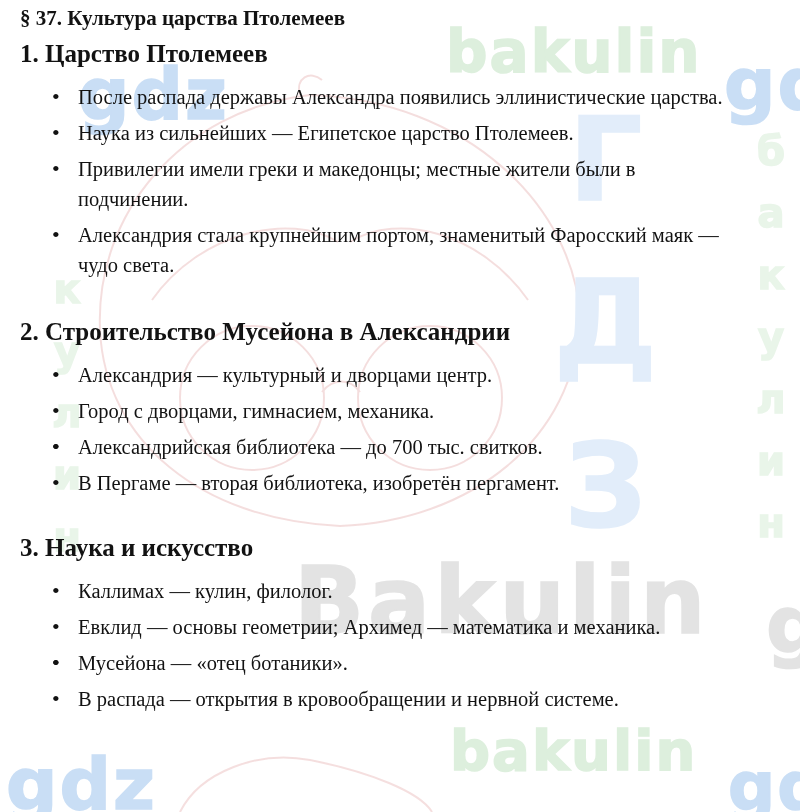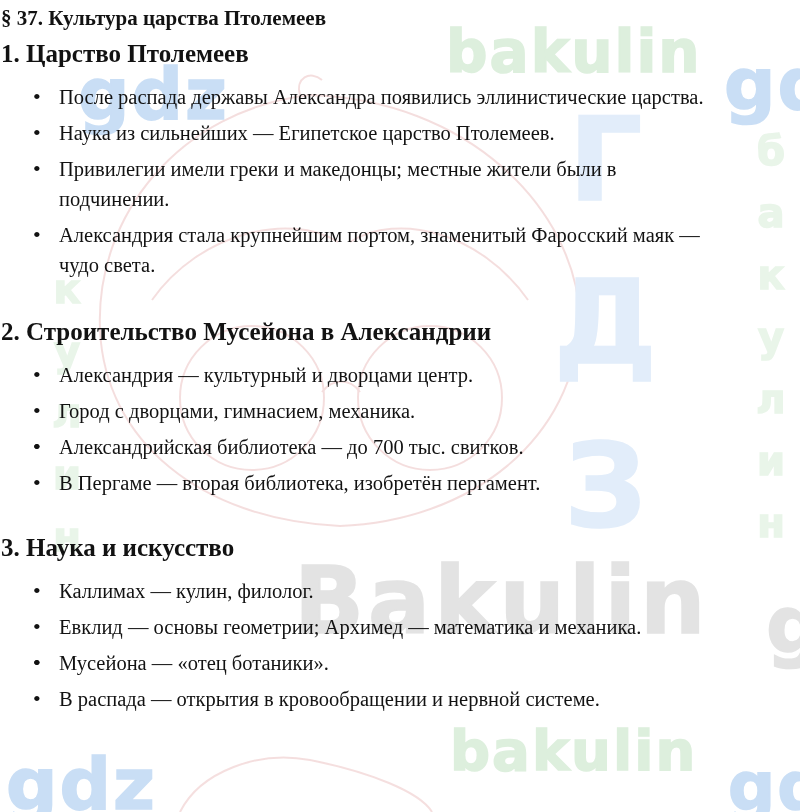--- a/index.html
+++ b/index.html
@@ -13,21 +13,21 @@
     background: #ffffff;
     font-family: "Liberation Serif", serif;
     color: #121212;
     position: relative;
   }
 
   
   .content {
     position: relative;
     z-index: 3;
-    padding: 4px 8px 0 1px;
+    padding: 4px 8px 0 20px;
   }
   h1.page-title {
     font-size: 21px;
     line-height: 28px;
     margin: 0;
     font-weight: bold;
   }
   section.sec h2 {
     font-size: 25px;
     line-height: 24px;

